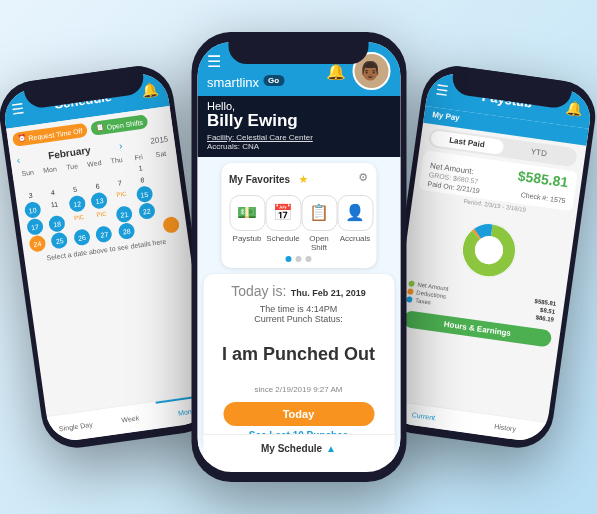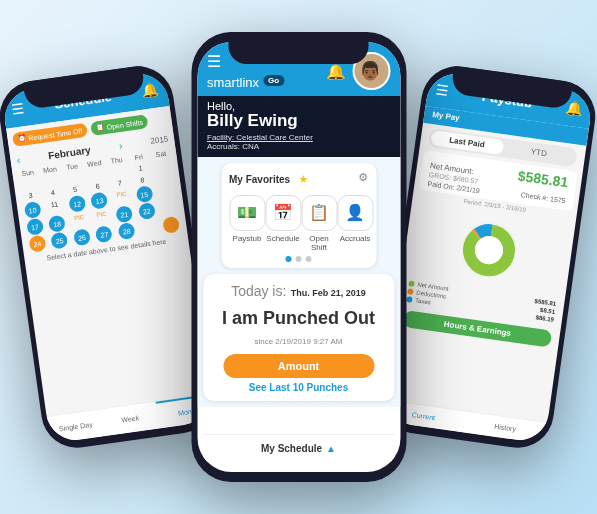--- a/index.html
+++ b/index.html
@@ -566,21 +566,21 @@
     .punch-status {
       font-size: 9px;
       color: #555;
       text-align: center;
     }
     .punched-out-text {
       font-size: 18px;
       font-weight: 700;
       color: #333;
       text-align: center;
-      margin: 8px 0;
+      margin: 20px 0;
     }
     .since-text {
       font-size: 8px;
       color: #888;
       text-align: center;
     }
     .change-btn {
       background: #f7931e;
       color: white;
       border-radius: 20px;
@@ -778,23 +778,25 @@
           <div class="dot"></div>
           <div class="dot"></div>
         </div>
       </div>
 
       <div class="today-section">
         <div style="text-align:center;">
           <span class="today-label">Today is:</span>
           <span class="today-date">Thu. Feb 21, 2019</span>
         </div>
+        <div class="time-text">The time is  4:14PM</div>
+        <div class="punch-status">Current Punch Status:</div>
         <div class="punched-out-text">I am Punched Out</div>
         <div class="since-text">since 2/19/2019 9:27 AM</div>
-        <div class="change-btn">Amount</div>
+        <div class="change-btn">Today</div>
         <div class="last-punches-link">See Last 10 Punches</div>
       </div>
     </div>
 
     <div class="my-schedule-bar">
       <span class="my-schedule-text">My Schedule</span>
       <span class="schedule-chevron">▲</span>
     </div>
   </div>
 </div>

